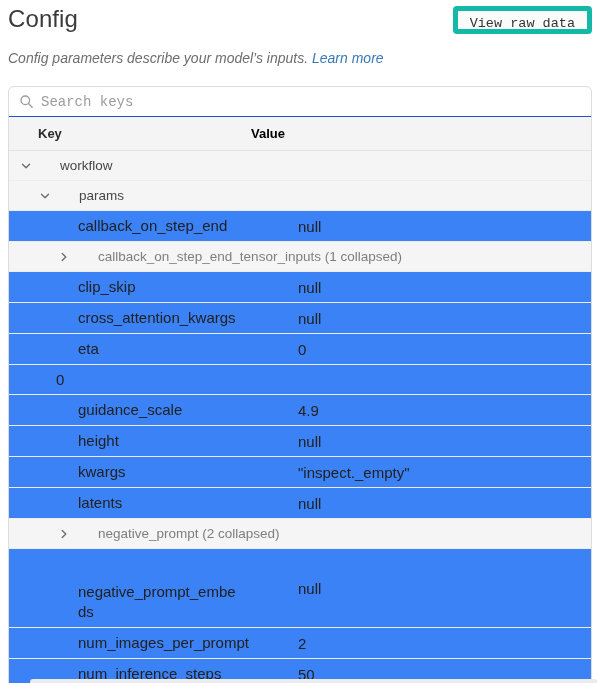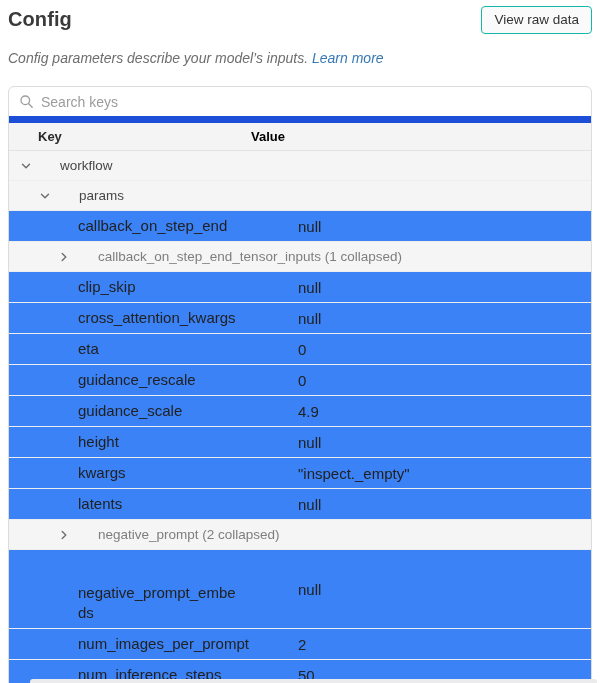--- a/index.html
+++ b/index.html
@@ -6,49 +6,49 @@
   body{
     width:600px;height:683px;overflow:hidden;position:relative;
     background:#ffffff;
     font-family:"Liberation Sans","DejaVu Sans",sans-serif;
     -webkit-font-smoothing:antialiased;
   }
   
   .page-header{padding:6px 8px 0 8px;}
   .title-row{display:flex;justify-content:space-between;align-items:flex-start;}
   .page-title{
-    font-size:20px;line-height:26px;font-weight:700;color:#3a3a3a;letter-spacing:.1px;
+    font-size:24px;line-height:26px;font-weight:400;color:#3a3a3a;letter-spacing:.1px;
   }
   .raw-btn{
     height:28px;padding:0 12px;box-sizing:border-box;
-    background:#fafafa;border:1px solid #14b8a6;border-radius:4px;
-    font-family:Liberation Sans, sans-serif;font-size:13.5px;color:#333333;line-height:26px;
+    background:#fafafa;border:5px solid #14b8a6;border-radius:4px;
+    font-family:Liberation Mono, monospace;font-size:13.5px;color:#333333;line-height:26px;
     cursor:pointer;
   }
   .subtitle{
     margin:16px 8px 0 8px;font-size:14px;line-height:16px;
     font-style:italic;color:#6d6d6d;
   }
   .subtitle a{color:#3779b5;text-decoration:none;font-style:italic;cursor:pointer;}
   
   .panel{
     margin:20px 8px 0 8px;
     border:1px solid #dcdcdc;border-radius:6px;
     overflow:hidden;background:#fff;
   }
   .search-row{display:flex;align-items:center;height:29px;padding-left:10px;}
   .search-row .mag{display:flex;align-items:center;margin-right:7px;}
   .search-input{
-    flex:1;border:none;outline:none;font-family:Liberation Sans, sans-serif;font-size:14px;color:#333;
+    flex:1;border:none;outline:none;font-family:Liberation Mono, monospace;font-size:14px;color:#333;
     background:transparent;padding:0;height:100%;
   }
   .search-input::placeholder{color:#9c9c9c;opacity:1;}
   .cols-row{
     display:flex;align-items:center;height:35px;
-    background:#f4f4f5;border-top:7px solid #1d4ed8;border-bottom:1px solid #e3e3e3;
+    background:#f4f4f5;border-top:1px solid #1d4ed8;border-bottom:1px solid #e3e3e3;
     box-sizing:border-box;
   }
   .col-key{width:242px;box-sizing:border-box;padding-left:29px;
     font-size:13px;font-weight:600;color:#2a2a2a;}
   .col-value{flex:1;font-size:13px;font-weight:600;color:#000000;}
   
   .row{display:flex;min-height:30px;border-bottom:1px solid #ededee;box-sizing:border-box;}
   .row:last-child{border-bottom:none;}
   .group-row{background:#f5f5f6;cursor:pointer;}
   .leaf-row{background:#3b82f6;}
@@ -146,23 +146,20 @@
         </div>
         <div class="value-cell">null</div>
       </div>
       <div class="row leaf-row">
         <div class="key-cell" style="padding-left: 69px;">
           <span class="key-text">eta</span>
         </div>
         <div class="value-cell">0</div>
       </div>
       <div class="row leaf-row">
-        <div class="key-cell" style="padding-left: 69px;">
-          <span class="key-text">guidance_rescale</span>
-        </div>
         <div class="value-cell">0</div>
       </div>
       <div class="row leaf-row">
         <div class="key-cell" style="padding-left: 69px;">
           <span class="key-text">guidance_scale</span>
         </div>
         <div class="value-cell">4.9</div>
       </div>
       <div class="row leaf-row">
         <div class="key-cell" style="padding-left: 69px;">

